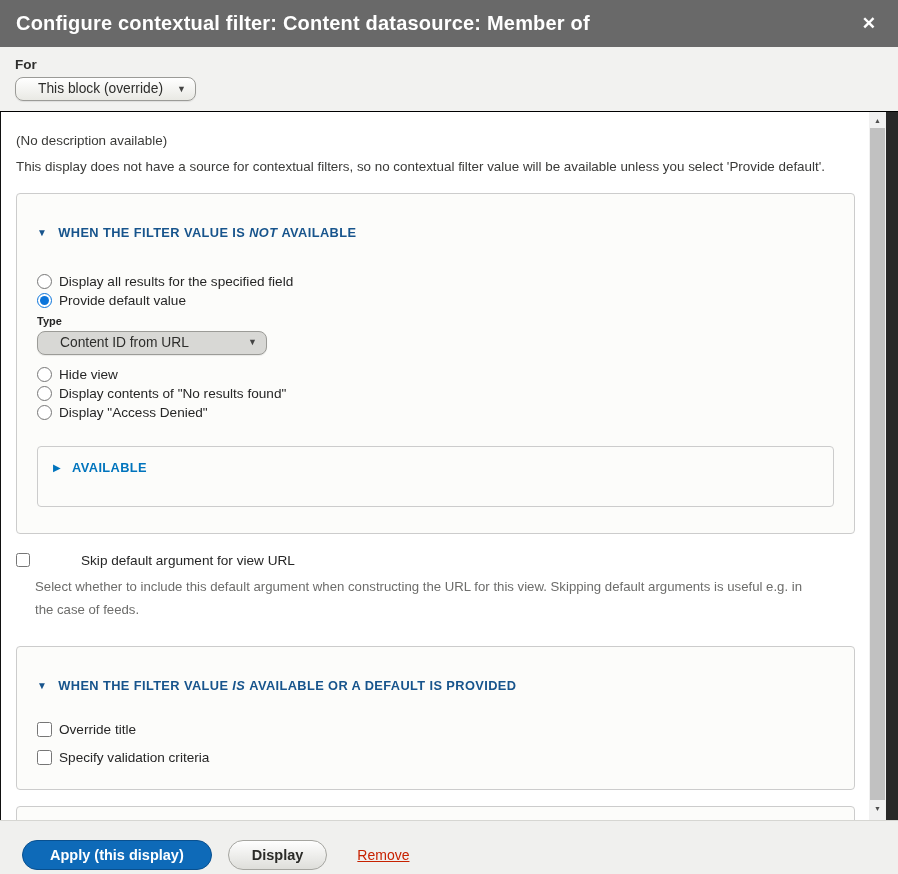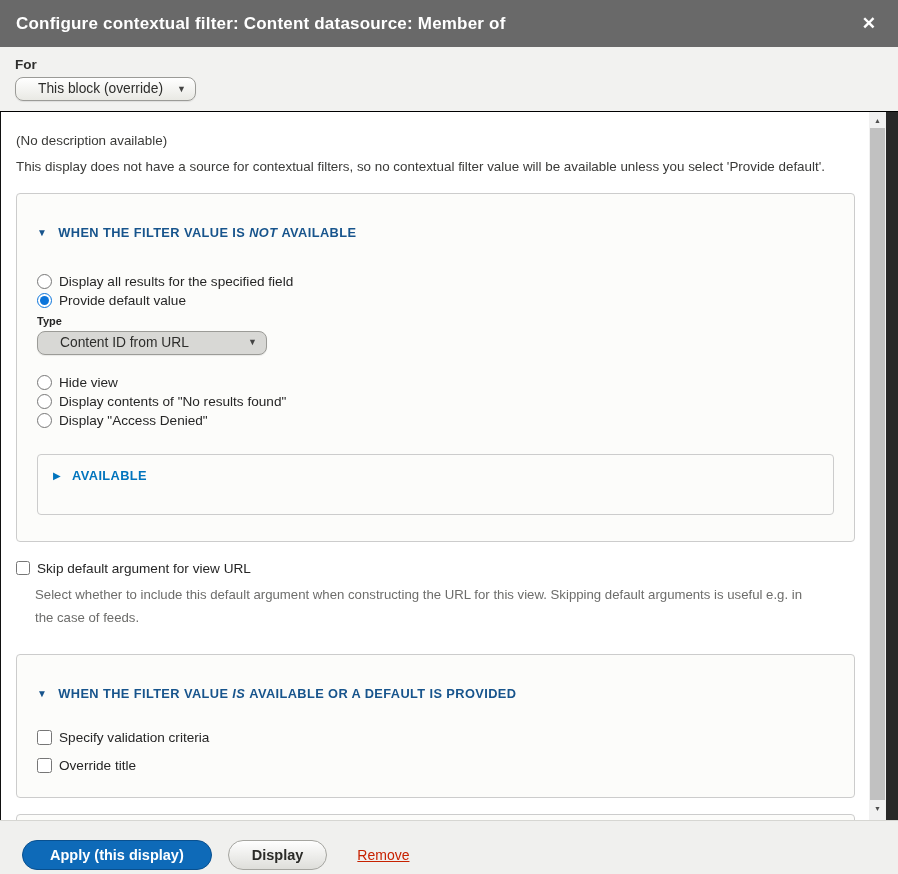--- a/index.html
+++ b/index.html
@@ -1,21 +1,21 @@
 <!DOCTYPE html>
 <html><head>
 <meta charset="utf-8">
 <style>
   * { margin:0; padding:0; box-sizing:border-box; }
   html,body { font-family:"Liberation Sans","DejaVu Sans",sans-serif; background:#fff; }
   .modal { position:relative; width:898px; height:874px; background:#fff; overflow:hidden; }
 
   
   .titlebar { height:47px; background:#696969; display:flex; align-items:center; padding:0 16px; }
-  .titlebar h1 { color:#fff; font-size:17px; font-weight:bold; letter-spacing:0.2px; }
+  .titlebar h1 { color:#fff; font-size:20px; font-weight:bold; letter-spacing:0.2px; }
   .close-btn { margin-left:auto; background:none; border:none; color:#fff; font-size:17px; font-weight:bold; cursor:pointer; line-height:1; padding:4px 6px; }
 
   
   .for-section { height:65px; background:#f2f2f0; border-bottom:1px solid #000000; padding:10px 16px 0 15px; }
   .for-label { font-size:13.5px; font-weight:bold; color:#2f2f2d; display:block; margin-bottom:5px; }
   .select-box { display:inline-flex; align-items:center; border:1px solid #9b9b97; border-radius:8px;
     background:linear-gradient(#ffffff,#e9e9e4); padding:3px 9px 4px 22px; font-size:13.8px; color:#2d2d2b;
     box-shadow:0 1px 1px rgba(0,0,0,0.08); cursor:pointer; }
   .select-box .sel-caret { font-size:9px; color:#444; margin-left:14px; }
 
@@ -33,25 +33,25 @@
   .t-collapsed { color:#0074bd; }
   .panel-title em { margin:16px 4px; }
   .panel-title .pre, .panel-title .post { white-space:pre; }
 
   .panel-naf { margin-top:16px; padding:15px 20px 26px 20px; }
   .panel-naf .panel-title { margin-bottom:18px; }
 
   .choice-row { display:flex; align-items:center; margin:4px 0; font-size:13.6px; color:#262626; cursor:pointer; }
   .choice-row input { width:15px; height:15px; margin-right:7px; accent-color:#0a74da; cursor:pointer; }
   .type-label { font-size:11px; font-weight:bold; color:#262626; margin:7px 0 4px 0; }
-  .type-select { width:230px; justify-content:space-between; background:#d8d8d5; margin-bottom:16px; }
+  .type-select { width:230px; justify-content:space-between; background:#d8d8d5; margin-bottom:8px; }
 
   .panel-exceptions { margin-top:26px; padding:13px 15px; background:#fcfcfa; }
 
-  .skip-row { display:flex; align-items:center; margin-top:19px; font-size:13.6px; color:#262626; cursor:pointer; }
+  .skip-row { display:flex; align-items:center; margin-top:19px; font-size:13.6px; color:#262626; cursor:pointer;gap:44px; }
   .skip-row input { width:14px; height:14px; margin-right:7px; accent-color:#0a74da; cursor:pointer; }
   .skip-desc { margin:7px 40px 16px 19px; font-size:13.2px; color:#6d6d6b; line-height:1.75; }
 
   .panel-af { margin-top:25px; padding:15px 20px 24px 20px; }
   .panel-af .choice-row { margin:13px 0 0 0; }
   .panel-af .panel-title { margin-bottom:6px; }
 
   .panel-collapsed { margin-top:16px; padding:13px 20px; }
 
   
@@ -146,25 +146,25 @@
 
       <div class="panel panel-af">
         <div class="panel-title t-expanded">
           <span class="caret">▼</span>
           <span class="pre">WHEN THE FILTER VALUE</span>
           <em>IS</em>
           <span class="post">AVAILABLE OR A DEFAULT IS PROVIDED</span>
         </div>
         <label class="choice-row">
           <input type="checkbox" style="">
-          <span>Specify validation criteria</span>
+          <span>Override title</span>
         </label>
         <label class="choice-row">
           <input type="checkbox" style="">
-          <span>Override title</span>
+          <span>Specify validation criteria</span>
         </label>
       </div>
 
       <div class="panel panel-collapsed">
         <div class="panel-title t-collapsed">
           <span class="caret">▶</span>
           <span>ADMINISTRATIVE TITLE</span>
         </div>
       </div>
 

